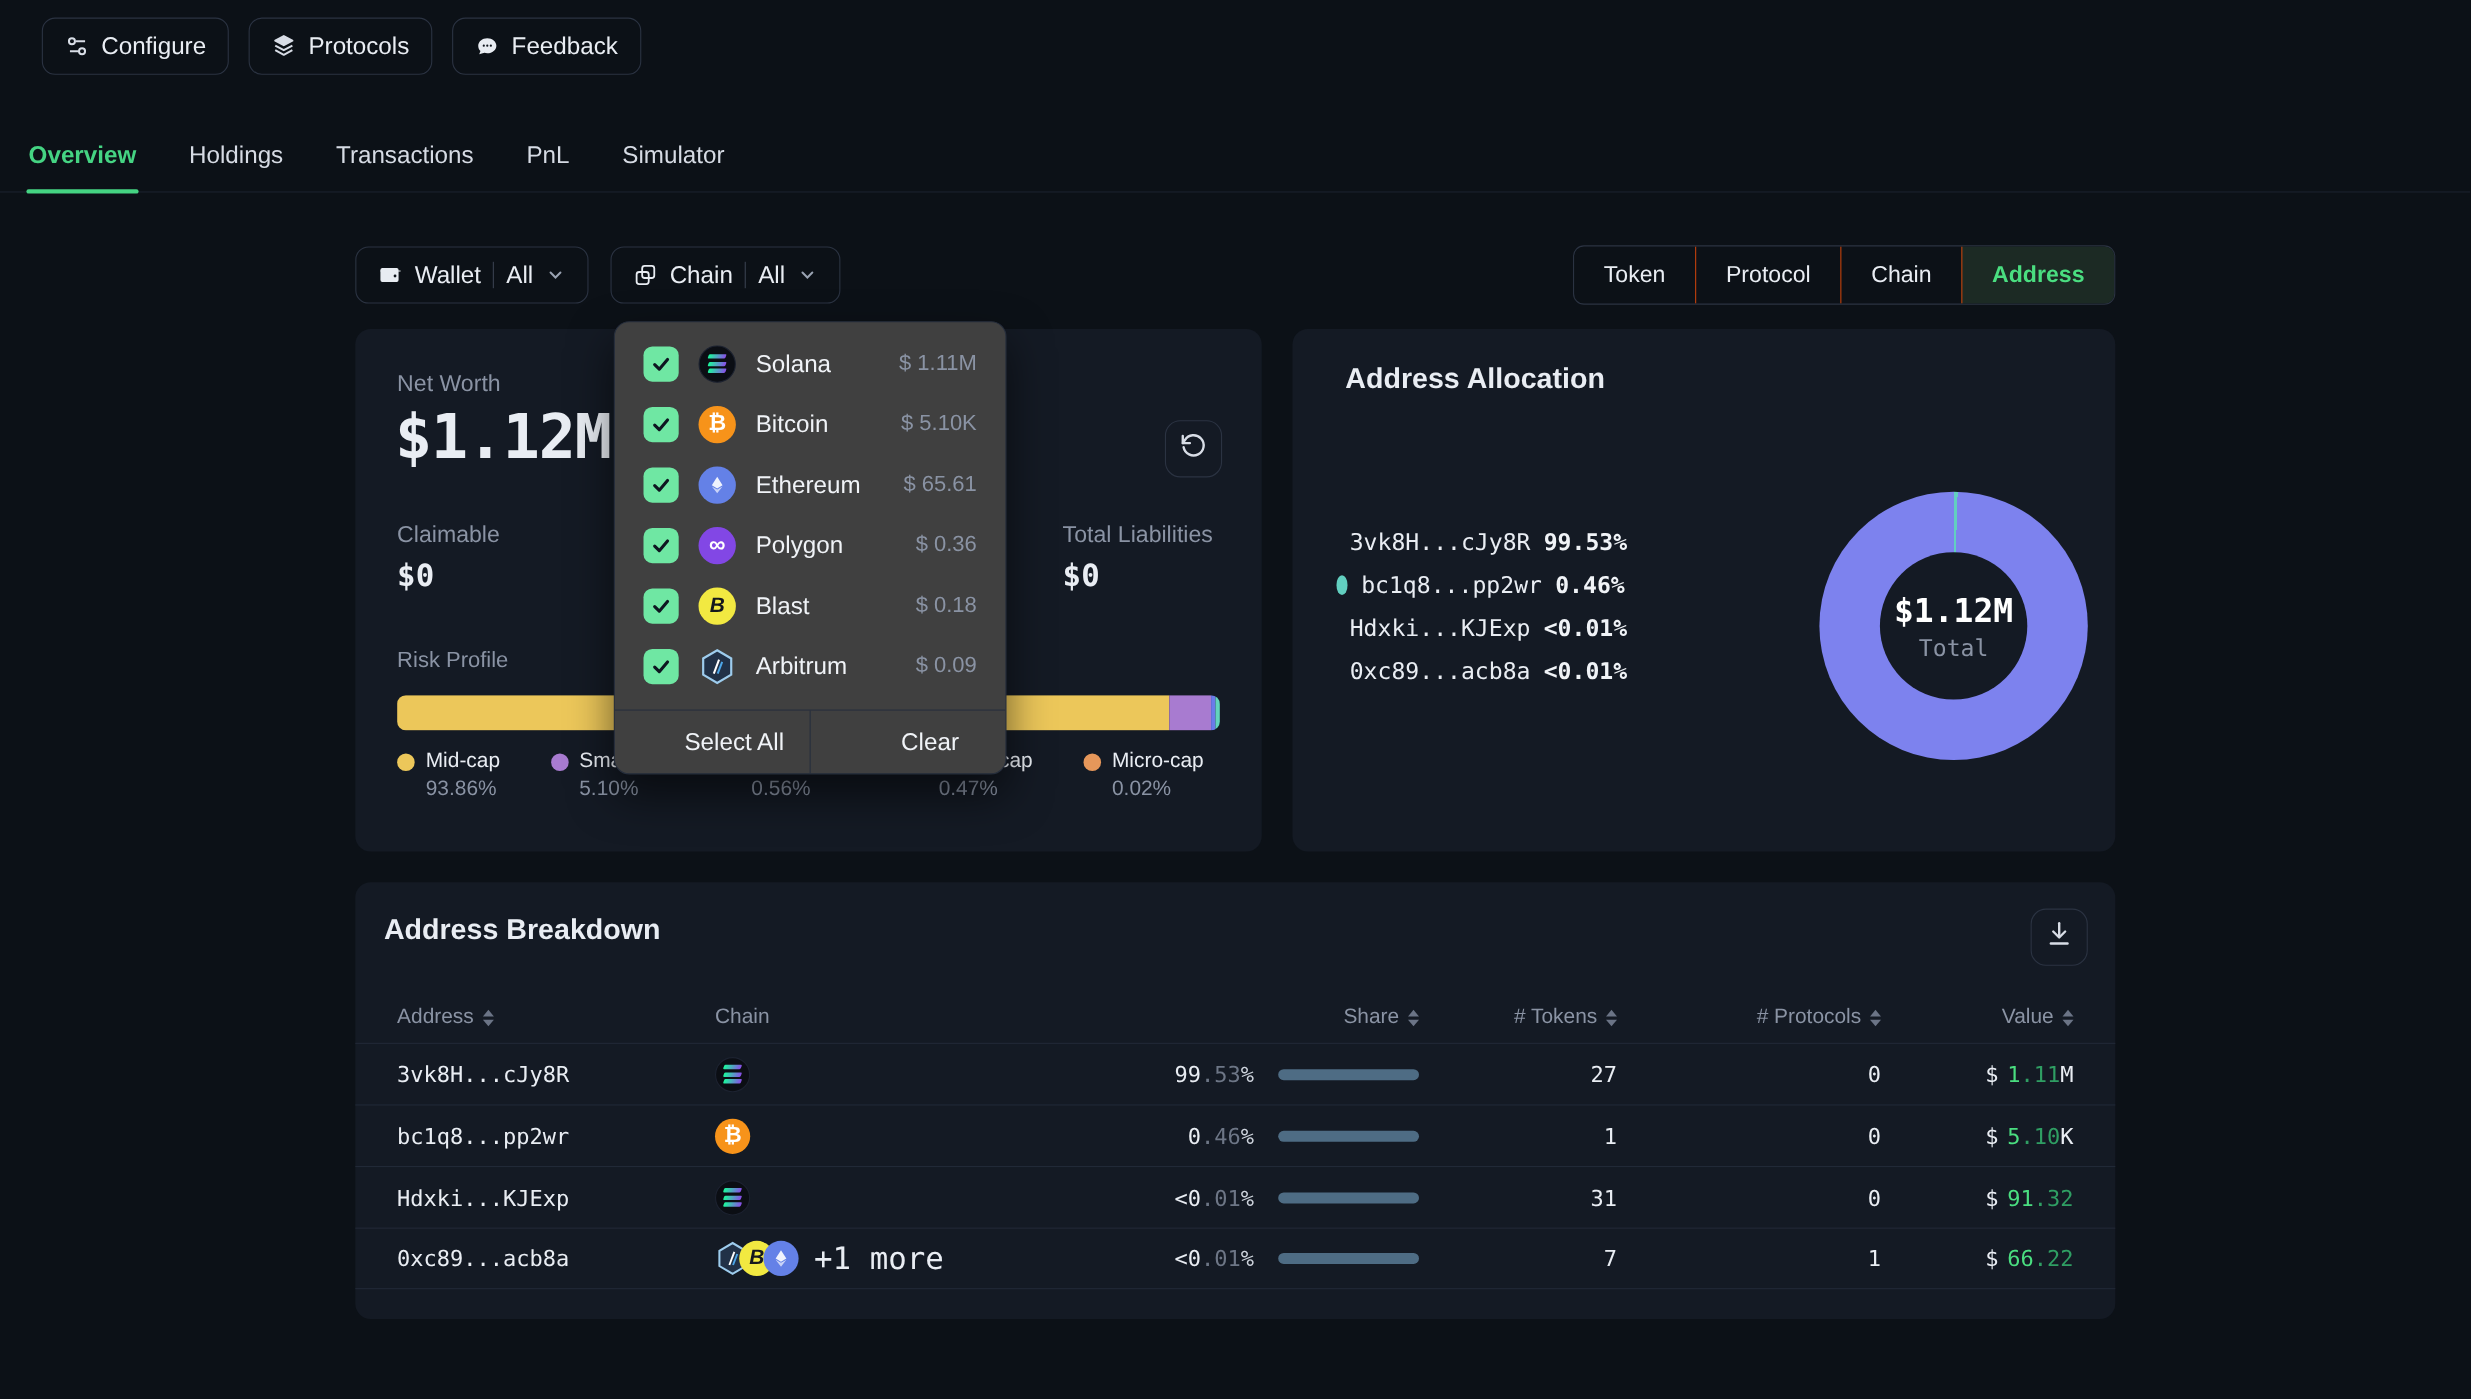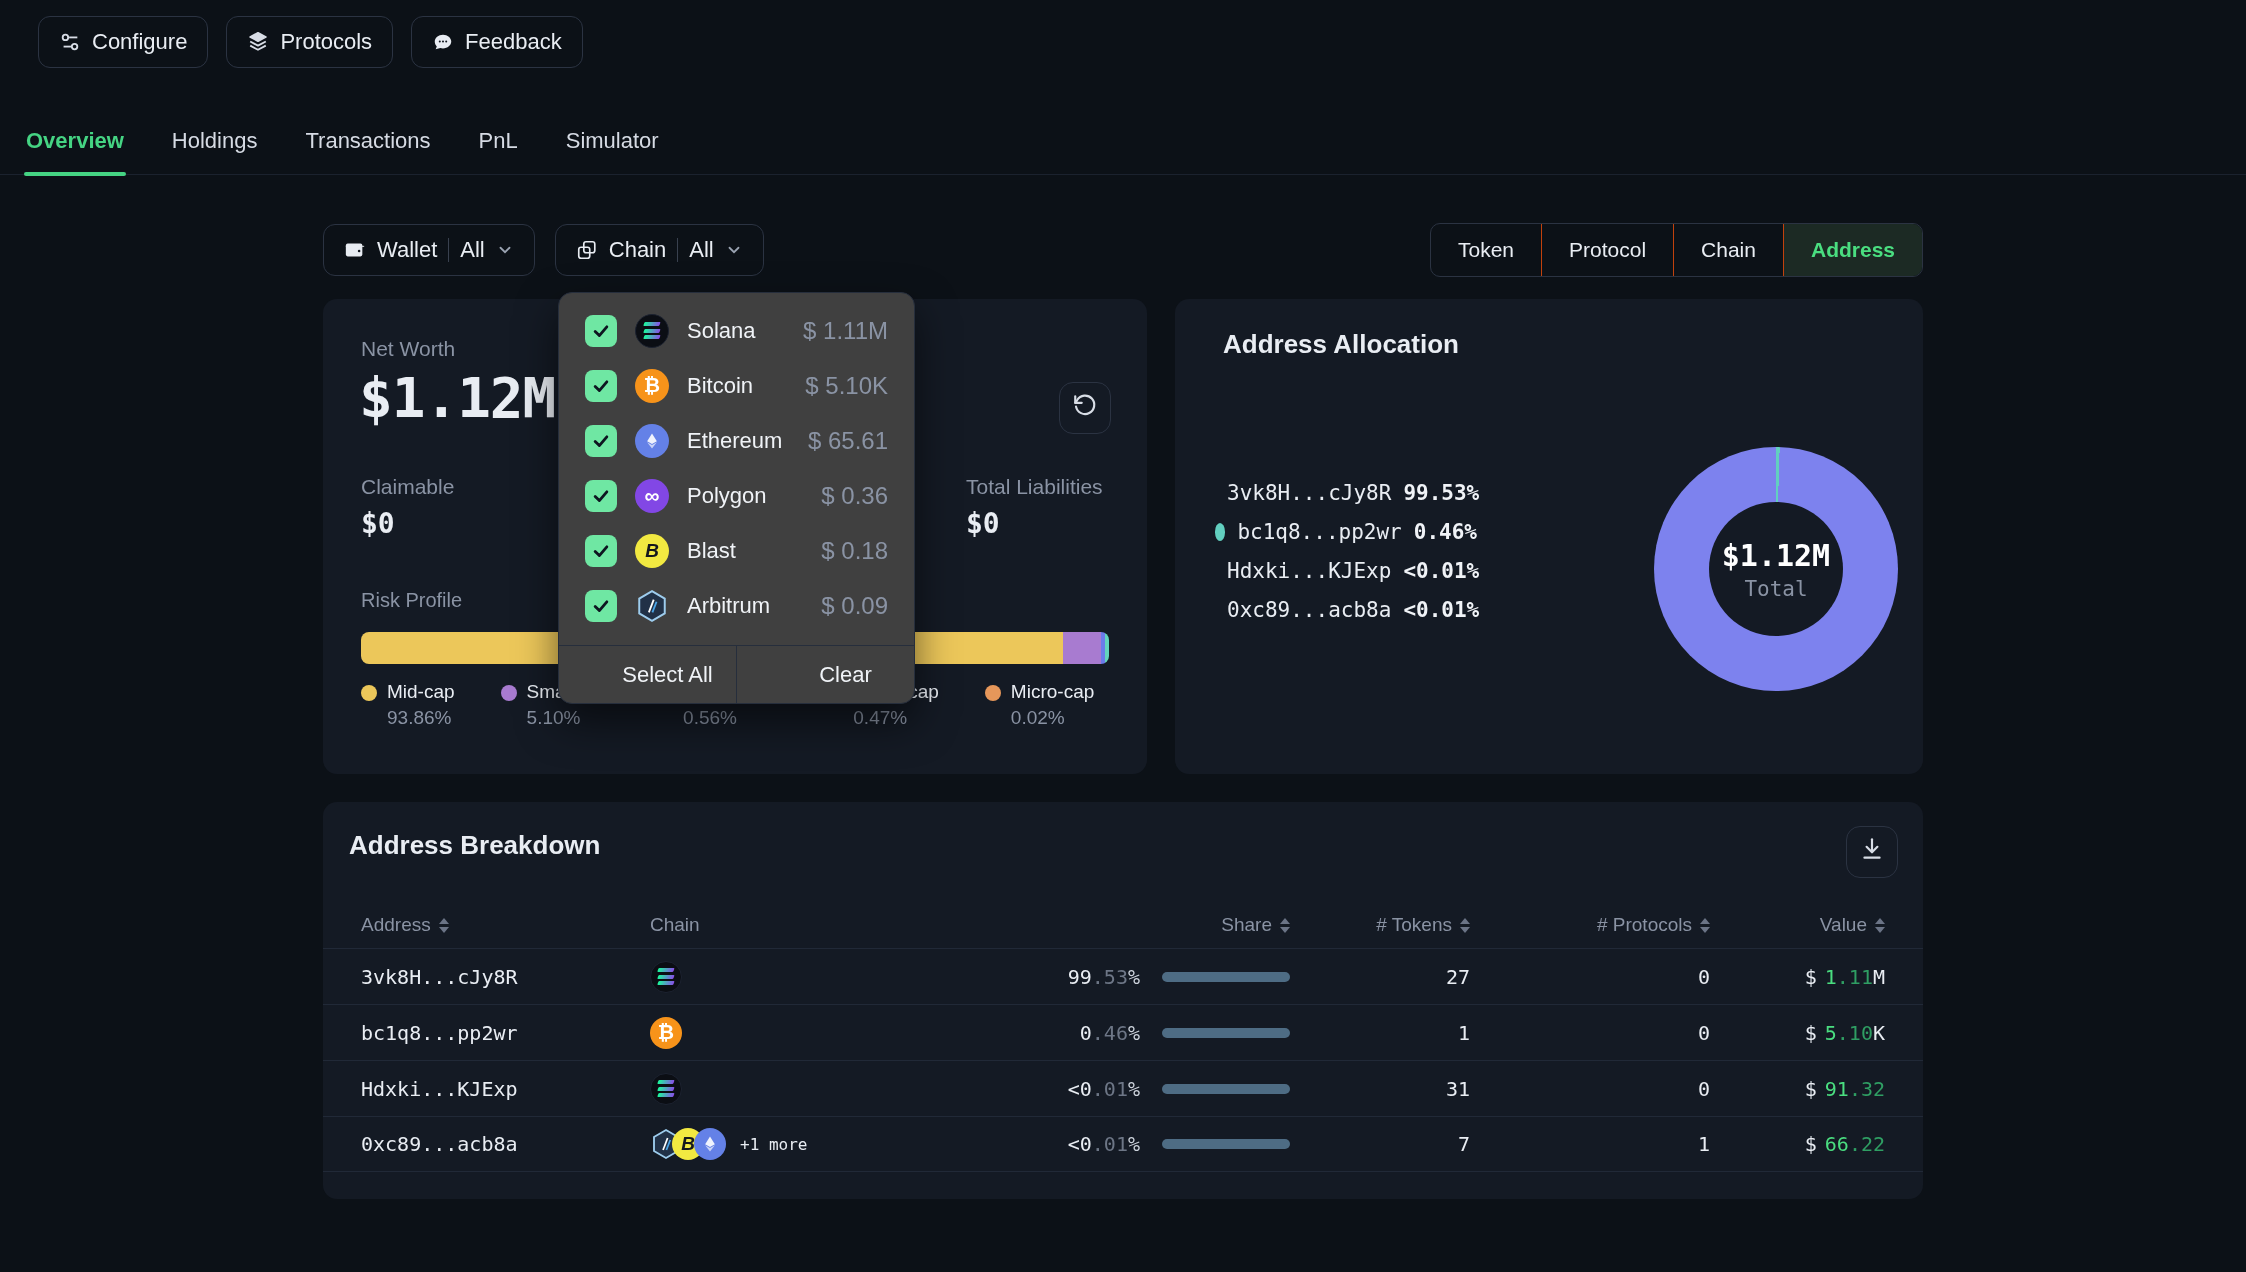--- a/index.html
+++ b/index.html
@@ -95,21 +95,21 @@
   .tbody .trow:last-child { border-bottom:1px solid #212937; }
   .td { display:flex; align-items:center; font-size:20px; }
   .td-addr { color:#e9edf3; }
   .share-main { color:#e9edf3; } .share-dim { color:#6d7686; } .share-sign { color:#cdd3dc; }
   .bar-cell { padding-left:22px; }
   .share-track { width:130px; height:10px; border-radius:5px; background:#4e6c84; overflow:hidden; }
   .share-fill { height:100%; border-radius:5px; background:#a5d6f5; }
   .val-cur { color:#e9edf3; margin-right:8px; } .val-main { color:#4ade80; } .val-dim { color:#2f9e63; } .val-suf { color:#e9edf3; }
   .chain-stack { display:flex; align-items:center; }
   .chain-stack .cicon + .cicon { margin-left:-10px; }
-  .more-txt { margin-left:14px; color:#e9edf3; font-size:16px; }
+  .more-txt { margin-left:14px; color:#e9edf3; font-size:28px; }
 
   
   .cicon { width:34px; height:34px; border-radius:50%; display:inline-flex; align-items:center; justify-content:center; flex:0 0 auto; position:relative; }
   .cicon.sz32 { width:32px; height:32px; }
   .cicon.solana { background:#0b0e14; border:1px solid #1c2230; flex-direction:column; gap:3px; }
   .cicon.solana i { display:block; width:16px; height:3.5px; border-radius:1px; background:linear-gradient(90deg,#19fb9b,#8a4ce8); transform:skewX(-20deg); }
   .cicon.bitcoin { background:#f7931a; color:#fff; font-weight:700; font-size:20px; }
   .cicon.ethereum { background:#6481e7; }
   .cicon.polygon { background:#8247e5; color:#fff; font-weight:700; font-size:21px; }
   .cicon.blast { background:#f2e941; color:#15181d; font-weight:700; font-style:italic; font-size:19px; }
@@ -118,21 +118,21 @@
   
   .dropdown {
     position:absolute; left:558px; top:292px; width:357px; z-index:30;
     background:#404040; border:1px solid #262e3c; border-radius:14px;
     box-shadow:0 18px 40px rgba(0,0,0,.55); overflow:hidden;
   }
   .dd-items { padding:10px 0 12px; }
   .dd-item { display:flex; align-items:center; gap:18px; height:55px; padding:0 26px; cursor:pointer; }
   .checkbox { width:32px; height:32px; border-radius:8px; background:#6fe7a3; display:flex; align-items:center; justify-content:center; flex:0 0 auto; }
   .dd-label { font-size:22px; color:#f0f3f7; }
-  .dd-value { margin-left:auto; font-size:24px; color:#8a93a4; }
+  .dd-value { margin-left:auto; font-size:20px; color:#8a93a4; }
   .dd-footer { display:flex; border-top:1px solid #262e3c; height:58px; }
   .dd-foot-btn { flex:1; display:flex; align-items:center; justify-content:center; font-size:22px; color:#f0f3f7; cursor:pointer;padding-left:40px; }
   .dd-foot-btn + .dd-foot-btn { border-left:1px solid #262e3c; }
 </style>
 </head>
 <body>
 
 <div class="page">
 
   <div class="topbar">

